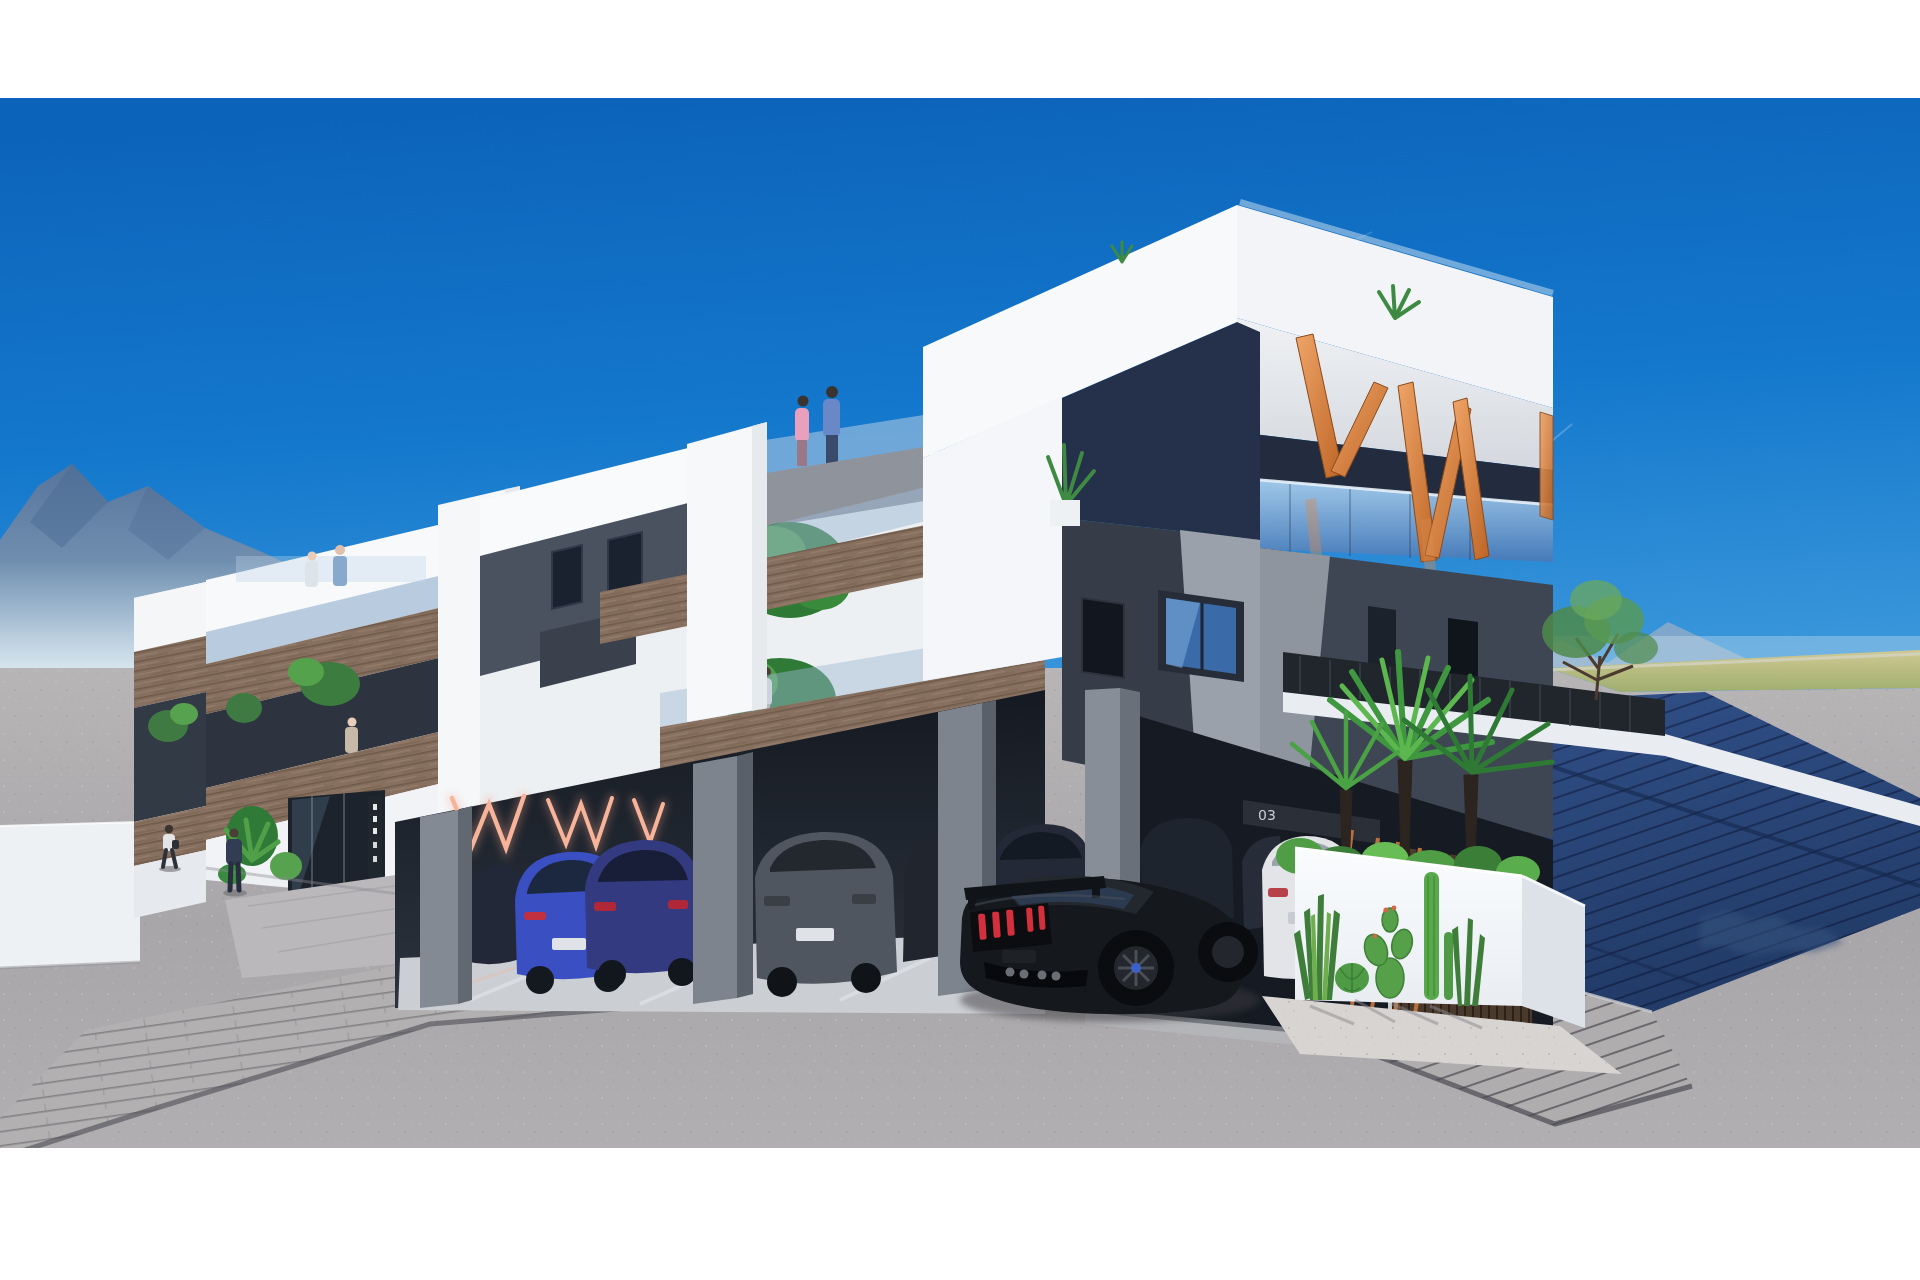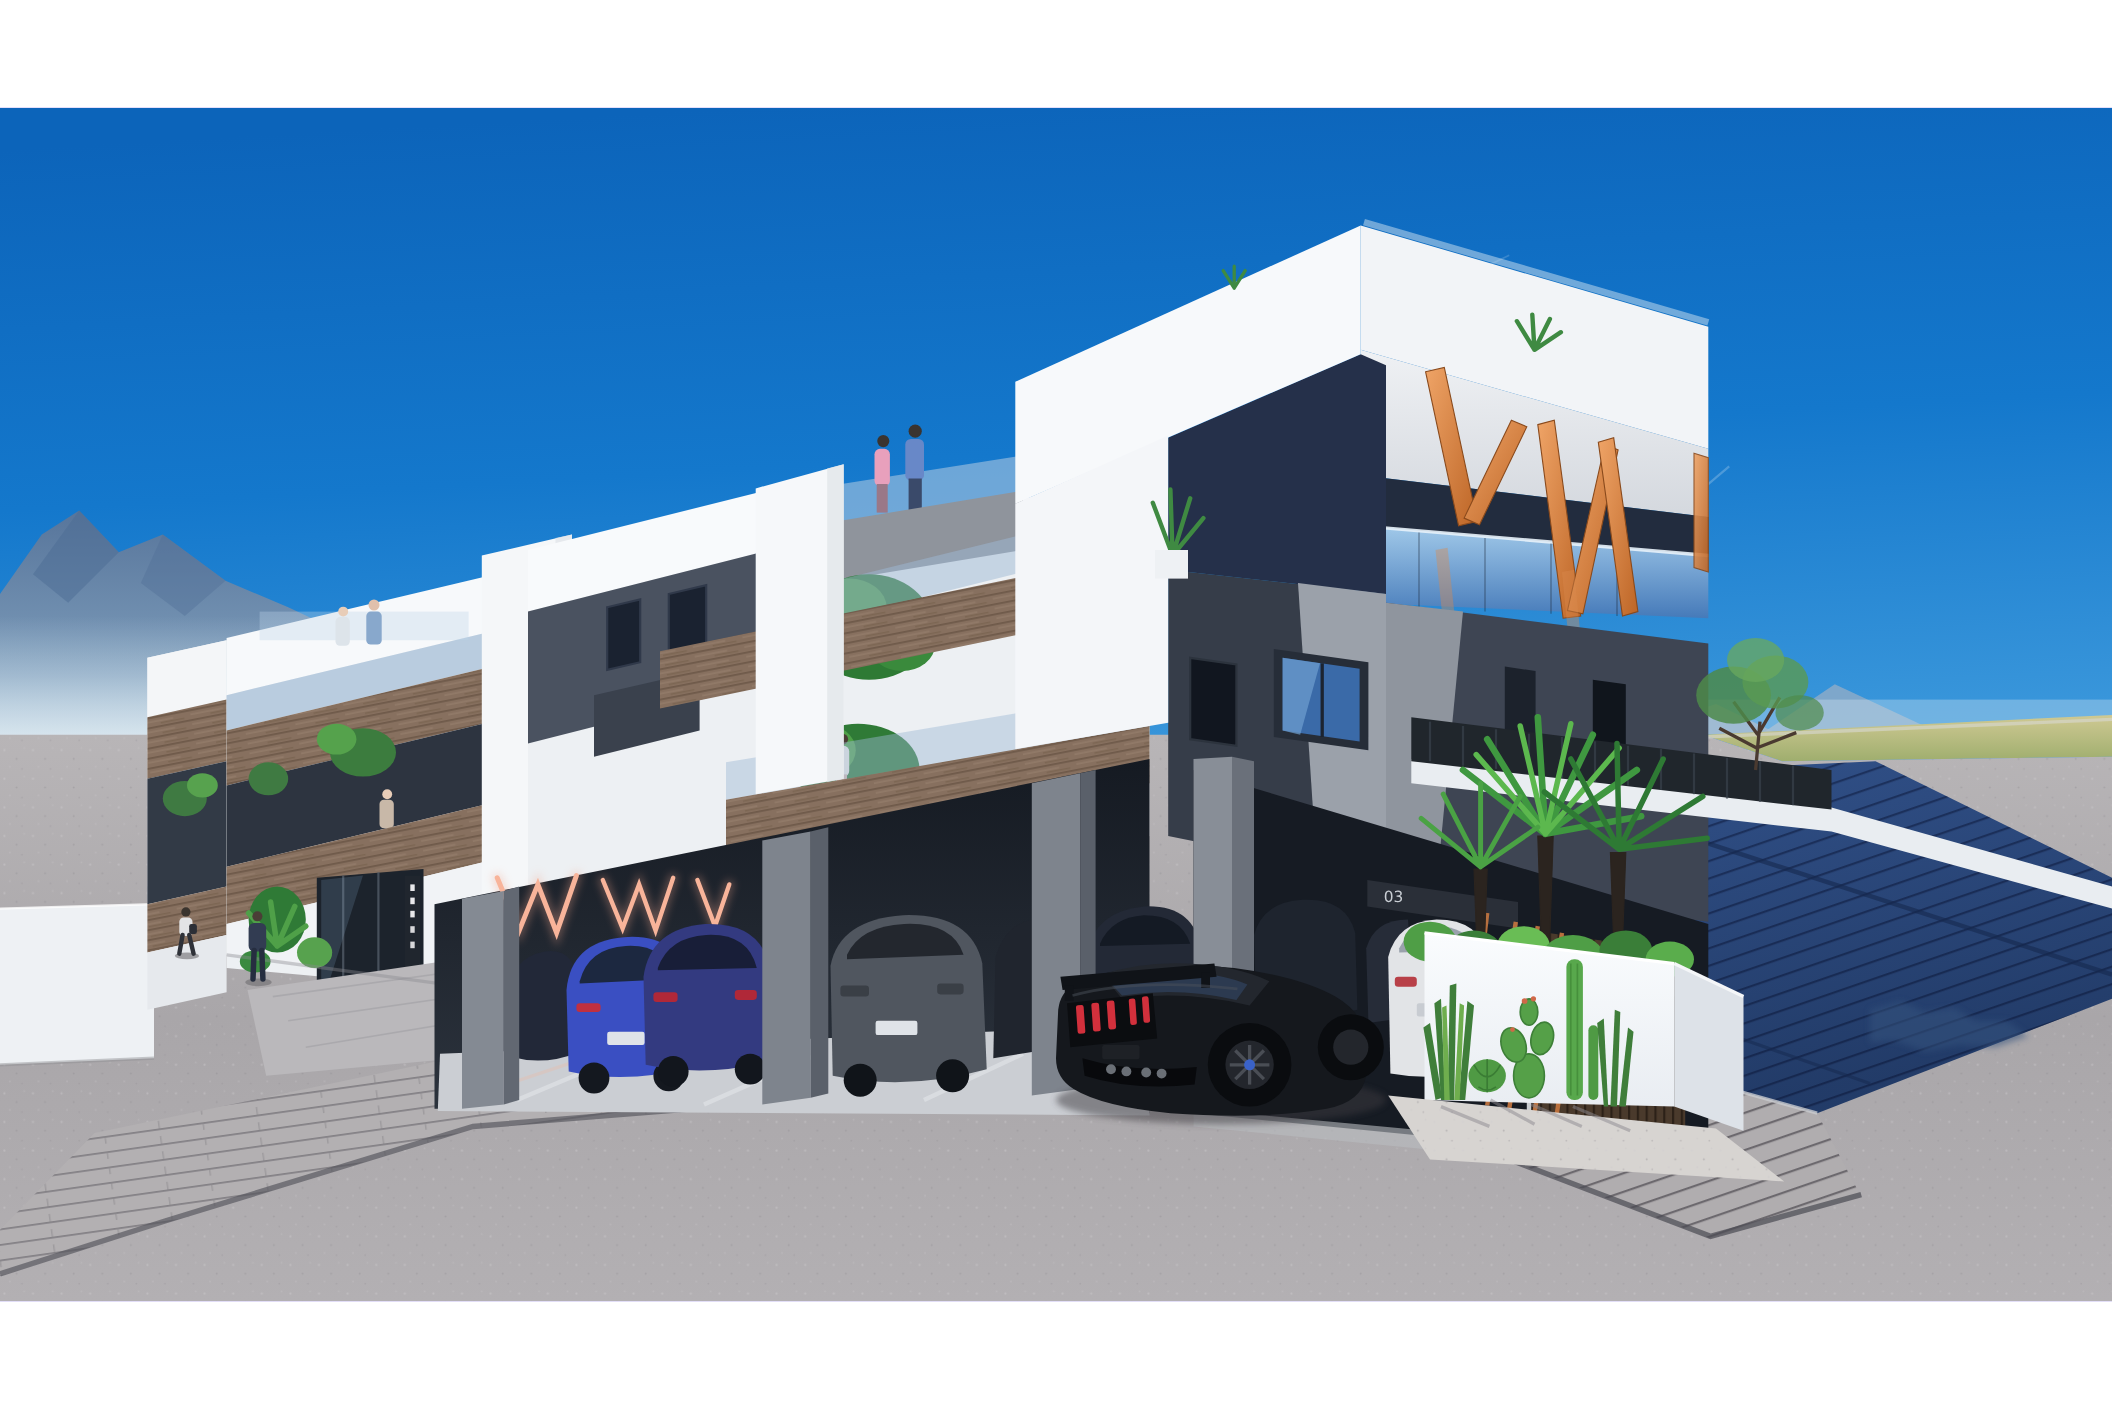--- a/index.html
+++ b/index.html
@@ -1,16 +1,16 @@
 <!DOCTYPE html>
 <html><head>
 <meta charset="utf-8">
 <style>
   html,body{margin:0;padding:0;background:#ffffff;font-family:"DejaVu Sans","Liberation Sans",sans-serif;}
-  .stage{position:relative;width:1920px;height:1280px;overflow:hidden;background:#8b5cf6;}
+  .stage{position:relative;width:1920px;height:1148px;overflow:hidden;background:#fef9c3;}
   .stage svg{position:absolute;left:0;top:0;display:block;}
   text{font-family:"DejaVu Sans","Liberation Sans",sans-serif;}
 </style>
 </head>
 <body>
 
 <div class="stage">
 <svg viewBox="0 0 1920 1280" width="1920" height="1280">
 <defs>
   <linearGradient id="skyG" x1="0.35" y1="0" x2="0.45" y2="1">

